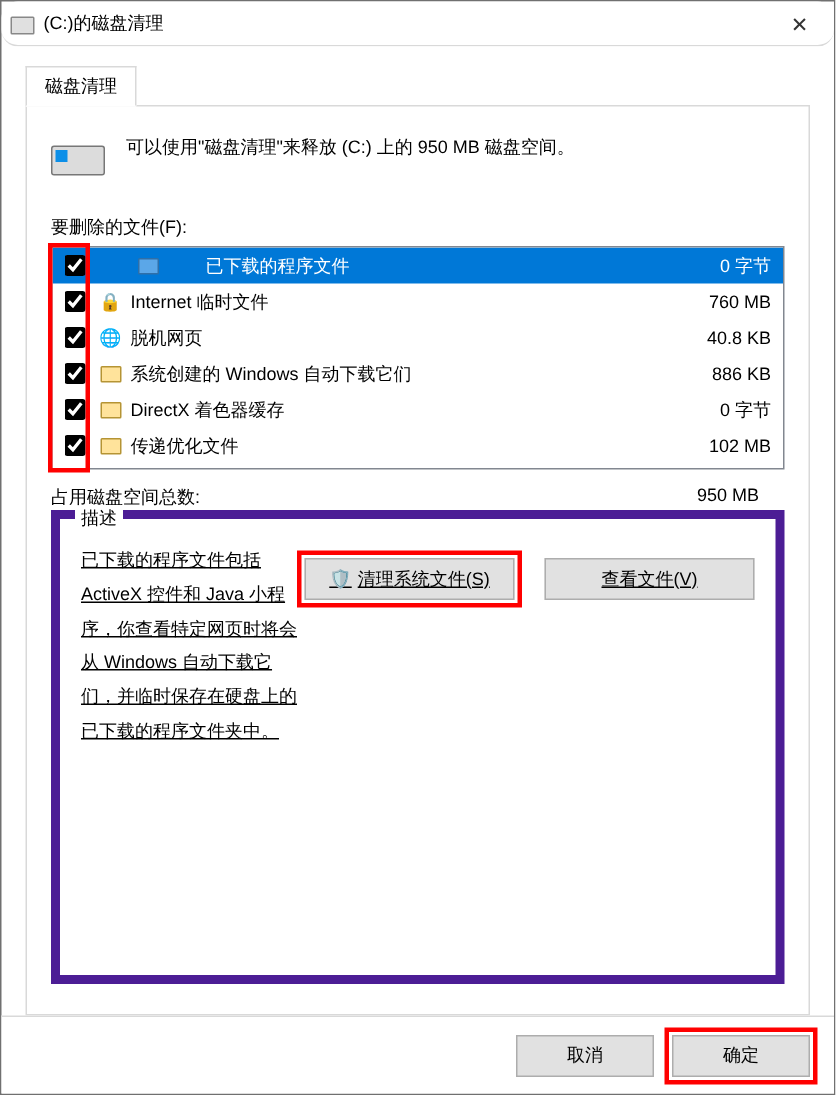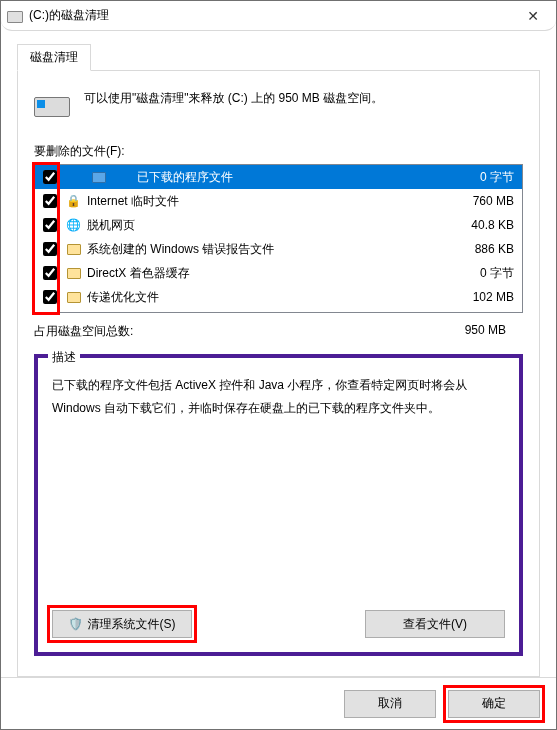--- a/index.html
+++ b/index.html
@@ -187,31 +187,31 @@
     border:1px solid #2f6fa8;
     border-radius:1px;
   }
   .file-row .row-label { flex:1; white-space:nowrap; overflow:hidden; }
   .file-row .row-size { text-align:right; min-width:70px; }
 
   .total-row {
     display:flex;
     justify-content:space-between;
     font-size:12px;
-    margin-bottom: 14px;
     padding-right: 17px;
   }
 
   .desc-group {
     position: relative;
     flex:1;
-    border:4px solid #4c1d95;
+    border:6px solid #4c1d95;
     padding: 16px 14px 14px 14px;
     display:flex;
-    flex-direction:column;
+    flex-direction:row;
+    text-decoration:underline;
   }
   .desc-legend {
     position:absolute;
     top:-9px; left:10px;
     background:#fff;
     padding:0 4px;
     font-size:12px;
   }
   .desc-text {
     font-size:12px;
@@ -316,21 +316,21 @@
               <span class="row-label">脱机网页</span>
               <span class="row-size">40.8 KB</span>
             </div>
             <div class="file-row">
               <span class="chk-cell">
                 <input type="checkbox" checked="" style="">
               </span>
               <span class="row-icon">
                 <span class="folder-g"></span>
               </span>
-              <span class="row-label">系统创建的 Windows 错误报告文件</span>
+              <span class="row-label">系统创建的 Windows 自动下载它们</span>
               <span class="row-size">886 KB</span>
             </div>
             <div class="file-row">
               <span class="chk-cell">
                 <input type="checkbox" checked="" style="">
               </span>
               <span class="row-icon">
                 <span class="folder-g"></span>
               </span>
               <span class="row-label">DirectX 着色器缓存</span>

